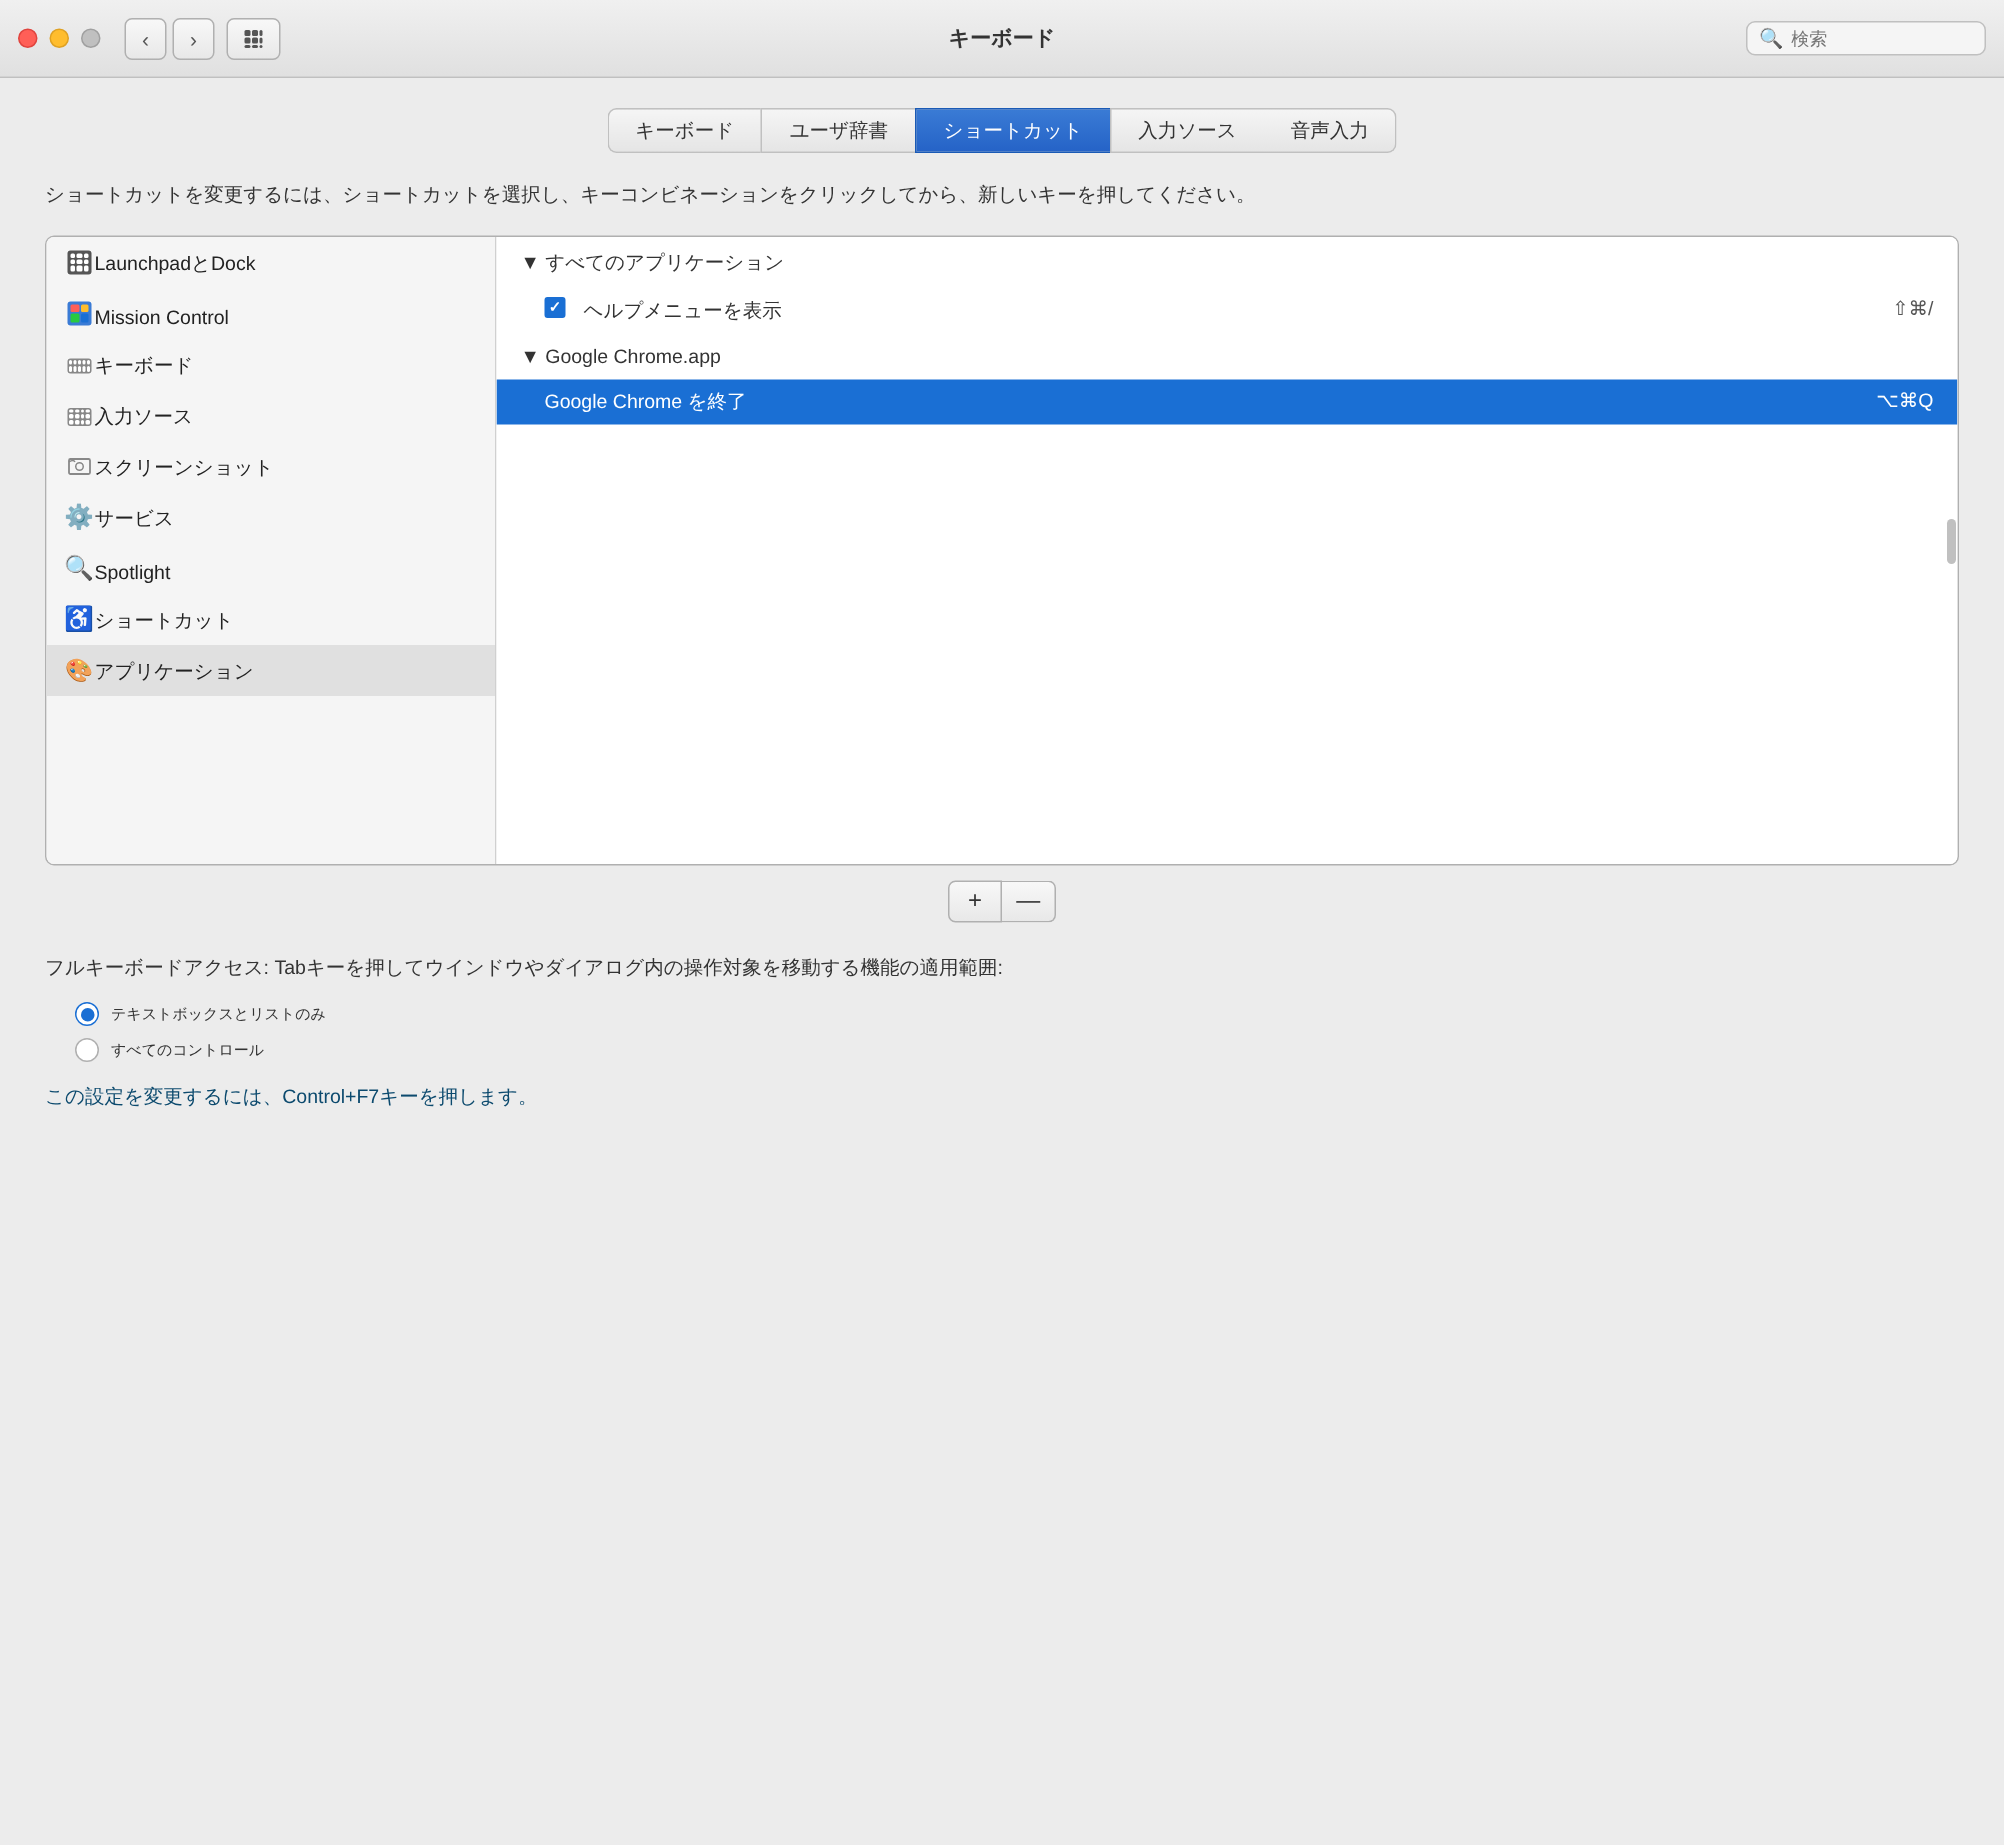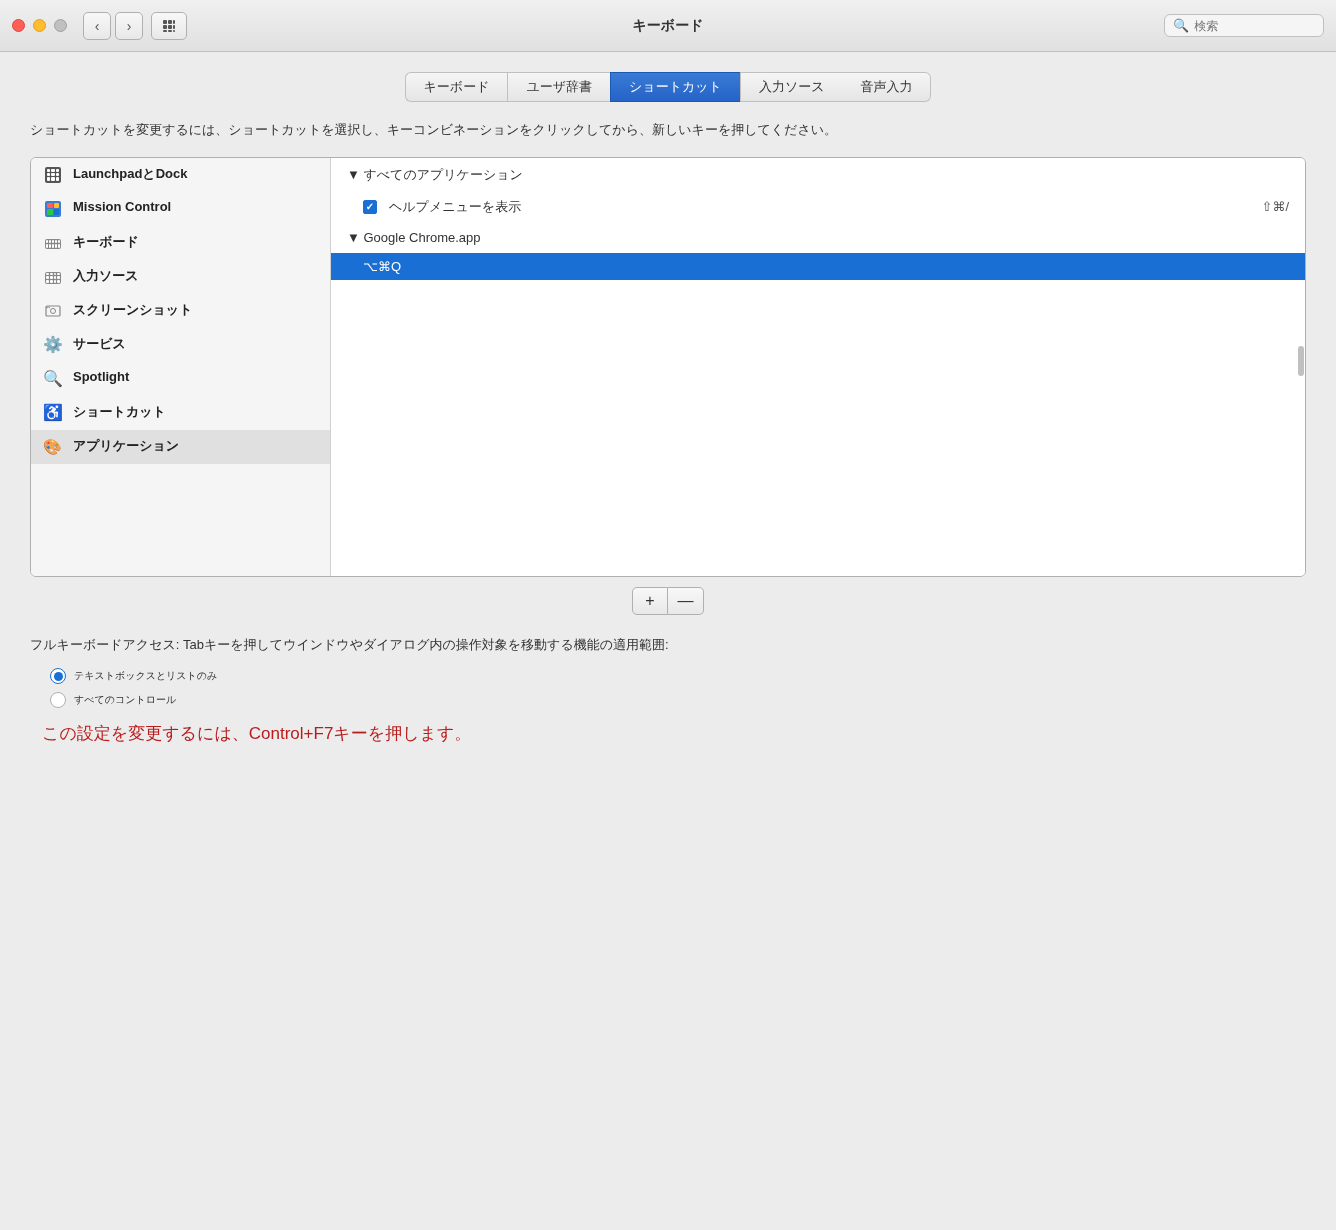--- a/index.html
+++ b/index.html
@@ -156,27 +156,25 @@
     
     .left-panel {
       width: 300px;
       border-right: 1px solid #d0d0d0;
       background: #f5f5f5;
       overflow-y: auto;
       flex-shrink: 0;
     }
     .left-item {
       display: flex;
-      align-items: flex-start;
+      align-items: flex-end;
       padding: 7px 12px;
-      gap: 10px;
       cursor: pointer;
       font-size: 13px;
       color: #222;
-      font-weight: bold;
     }
     .left-item.selected { background: #e0e0e0; }
     .left-item-icon {
       width: 20px;
       height: 20px;
       display: flex;
       align-items: center;
       justify-content: center;
       flex-shrink: 0;
     }
@@ -202,21 +200,21 @@
       display: flex;
       align-items: center;
       padding: 8px 16px;
       color: #333;
       font-size: 13px;
       gap: 6px;
     }
 
     .shortcut-row {
       display: flex;
-      align-items: center;
+      align-items: flex-start;
       padding: 6px 16px 6px 32px;
       gap: 12px;
       font-size: 13px;
       color: #333;
     }
     .shortcut-row.selected-row {
       background: #1a6fd4;
       color: white;
     }
 
@@ -308,25 +306,24 @@
     }
     .radio-circle.selected::after {
       content: '';
       width: 9px;
       height: 9px;
       border-radius: 50%;
       background: #1a6fd4;
     }
 
     .hint-text {
-      font-size: 17px;
-      color: #b91c1c;
+      font-size: 13px;
+      color: #0c4a6e;
       margin-top: 10px;
       padding-left: 0;
-      margin-left: 12px;
     }
 
     
     .bottom-bar {
       display: flex;
       justify-content: flex-end;
       align-items: center;
       margin-top: 24px;
       gap: 12px;
     }
@@ -606,20 +603,21 @@
         <div class="checkbox checked"></div>
         <span class="shortcut-name">ヘルプメニューを表示</span>
         <span class="shortcut-keys">⇧⌘/</span>
       </div>
 
       <div class="section-header">
         <span>▼ Google Chrome.app</span>
       </div>
 
       <div class="shortcut-row selected-row">
+        <span class="shortcut-name">Google Chrome を終了</span>
         <span class="shortcut-keys">⌥⌘Q</span>
       </div>
 
       <div class="scroll-thumb"></div>
     </div>
   </div>
 
   <div class="add-remove-bar">
     <div class="add-remove-btn">+</div>
     <div class="add-remove-btn">—</div>

